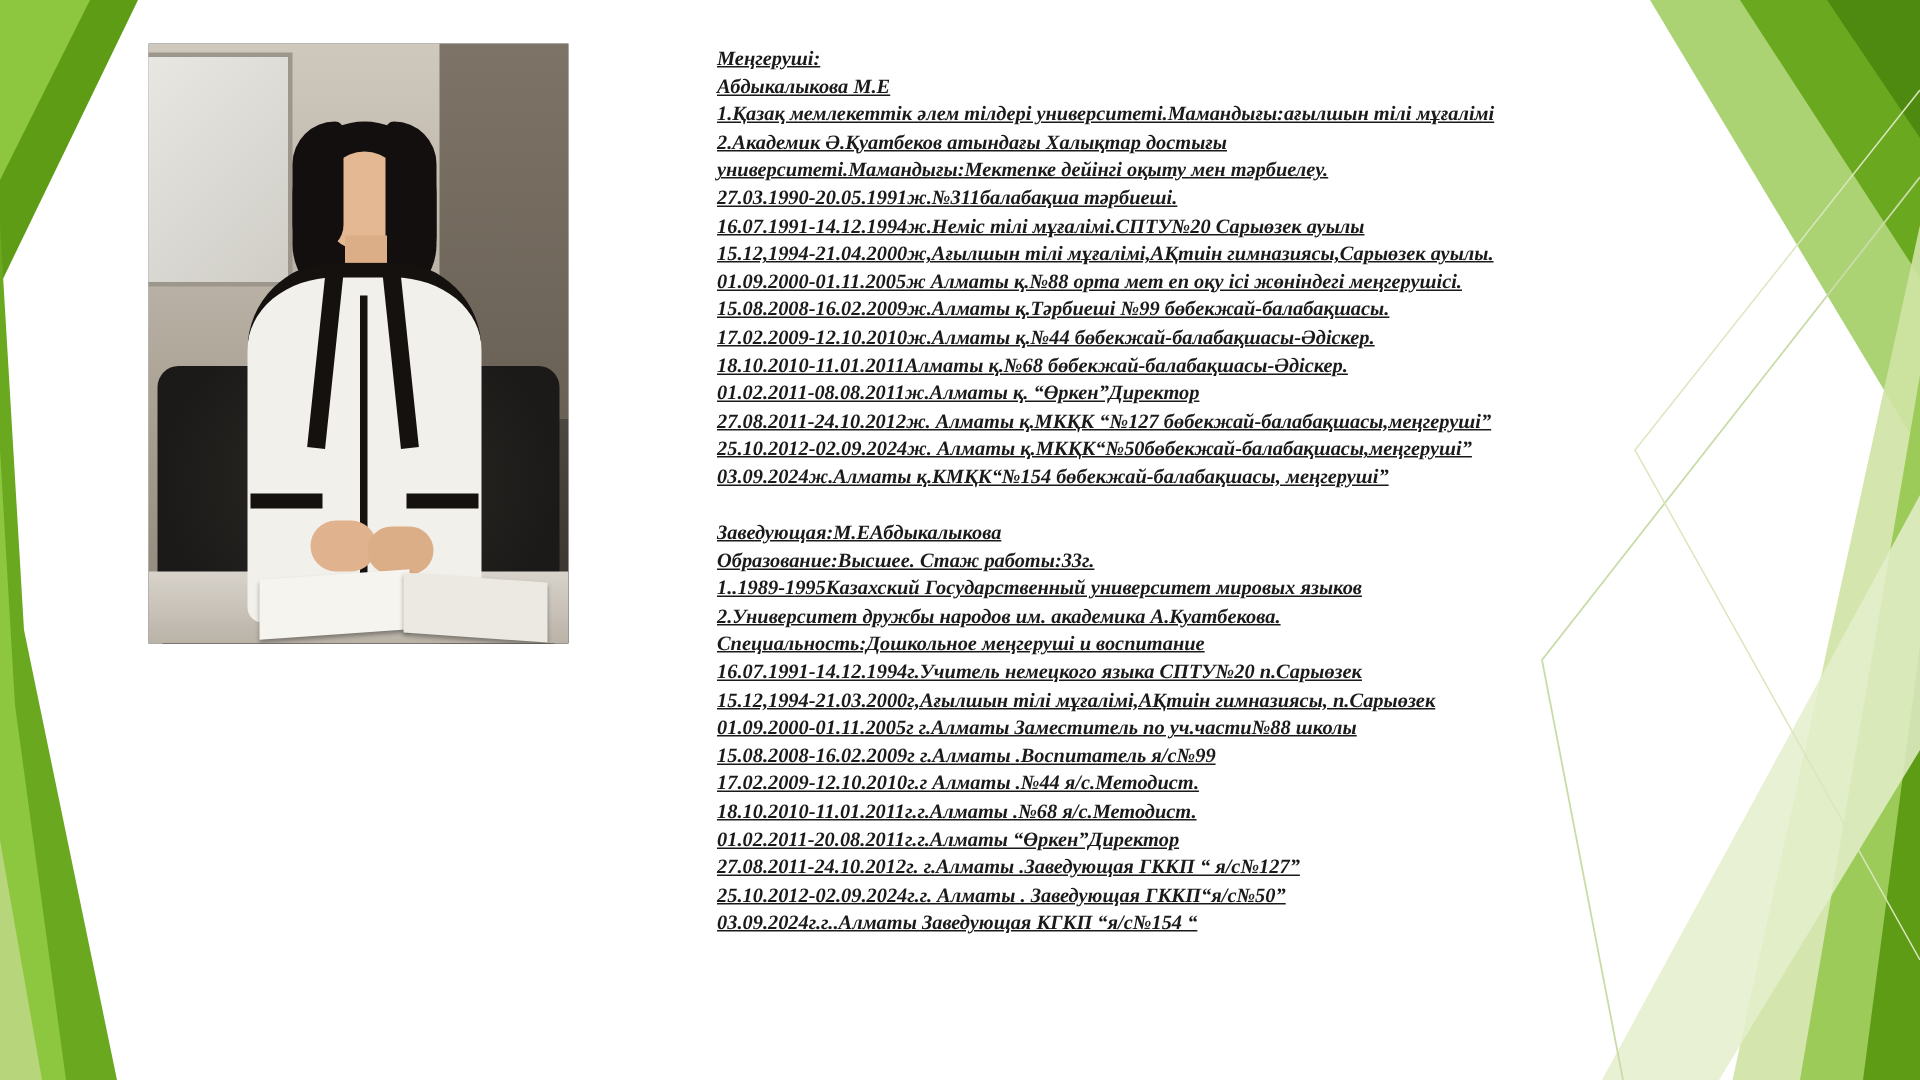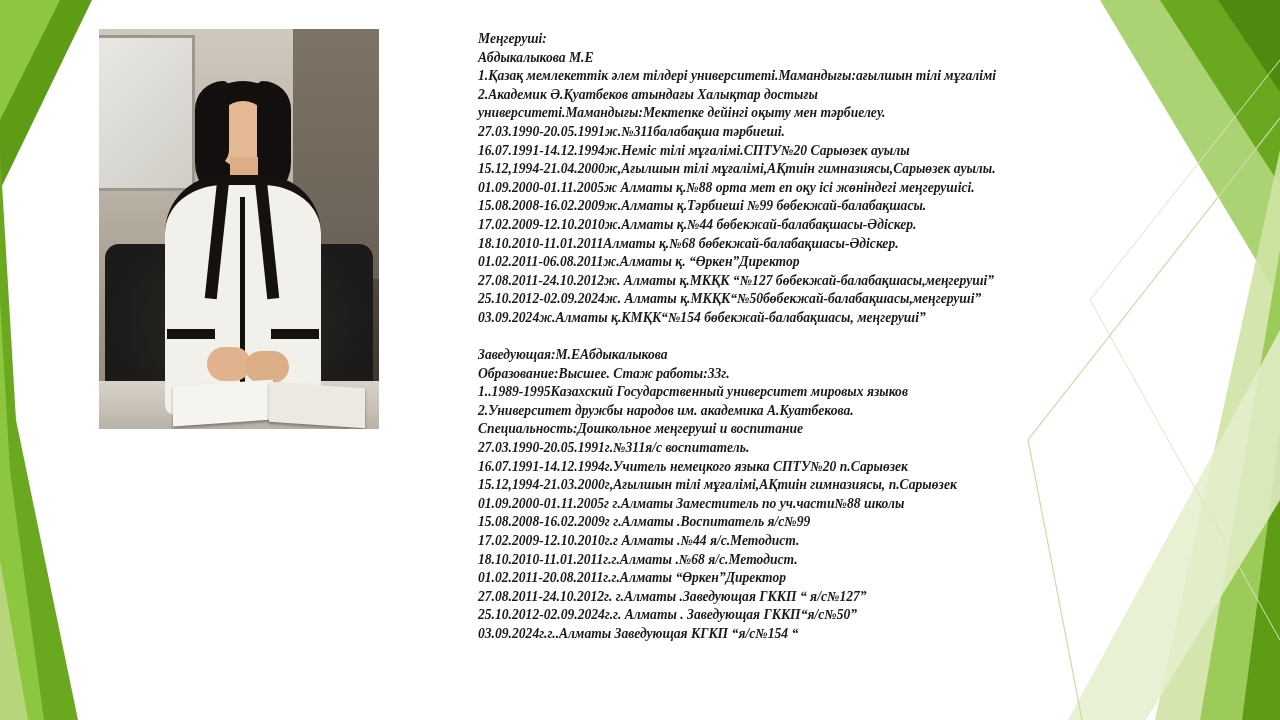--- a/index.html
+++ b/index.html
@@ -204,20 +204,21 @@
     width: 700px;
   }
   .text-line {
     font-family: "Liberation Serif", serif;
     font-style: italic;
     font-weight: bold;
     font-size: 13.6px;
     line-height: 18.6px;
     color: #1a1a1a;
     white-space: nowrap;
+    text-decoration: underline;
   }
   .text-line.spacer {
     height: 18.6px;
   }
 </style>
 </head>
 <body>
 
 <div class="slide">
 
@@ -279,33 +280,32 @@
     <div class="text-line">1.Қазақ мемлекеттік әлем тілдері университеті.Мамандығы:ағылшын тілі мұғалімі</div>
     <div class="text-line">2.Академик Ә.Қуатбеков атындағы Халықтар достығы</div>
     <div class="text-line">университеті.Мамандығы:Мектепке дейінгі оқыту мен тәрбиелеу.</div>
     <div class="text-line">27.03.1990-20.05.1991ж.№311балабақша тәрбиеші.</div>
     <div class="text-line">16.07.1991-14.12.1994ж.Неміс тілі мұғалімі.СПТУ№20 Сарыөзек ауылы</div>
     <div class="text-line">15.12,1994-21.04.2000ж,Ағылшын тілі мұғалімі,АҚтиін гимназиясы,Сарыөзек ауылы.</div>
     <div class="text-line">01.09.2000-01.11.2005ж Алматы қ.№88 орта мет еп оқу ісі жөніндегі меңгерушісі.</div>
     <div class="text-line">15.08.2008-16.02.2009ж.Алматы қ.Тәрбиеші №99 бөбекжай-балабақшасы.</div>
     <div class="text-line">17.02.2009-12.10.2010ж.Алматы қ.№44 бөбекжай-балабақшасы-Әдіскер.</div>
     <div class="text-line">18.10.2010-11.01.2011Алматы қ.№68 бөбекжай-балабақшасы-Әдіскер.</div>
-    <div class="text-line">01.02.2011-06.08.2011ж.Алматы қ. “Өркен”Директор</div>
+    <div class="text-line">01.02.2011-08.08.2011ж.Алматы қ. “Өркен”Директор</div>
     <div class="text-line">27.08.2011-24.10.2012ж. Алматы қ.МКҚК “№127 бөбекжай-балабақшасы,меңгеруші”</div>
     <div class="text-line">25.10.2012-02.09.2024ж. Алматы қ.МКҚК“№50бөбекжай-балабақшасы,меңгеруші”</div>
     <div class="text-line">03.09.2024ж.Алматы қ.КМҚК“№154 бөбекжай-балабақшасы, меңгеруші”</div>
 
     <div class="text-line spacer"></div>
 
     <div class="text-line">Заведующая:М.ЕАбдыкалыкова</div>
     <div class="text-line">Образование:Высшее. Стаж работы:33г.</div>
     <div class="text-line">1..1989-1995Казахский Государственный университет мировых языков</div>
     <div class="text-line">2.Университет дружбы народов им. академика А.Куатбекова.</div>
     <div class="text-line">Специальность:Дошкольное меңгеруші и воспитание</div>
-    <div class="text-line">27.03.1990-20.05.1991г.№311я/с воспитатель.</div>
     <div class="text-line">16.07.1991-14.12.1994г.Учитель немецкого языка СПТУ№20 п.Сарыөзек</div>
     <div class="text-line">15.12,1994-21.03.2000г,Ағылшын тілі мұғалімі,АҚтиін гимназиясы, п.Сарыөзек</div>
     <div class="text-line">01.09.2000-01.11.2005г г.Алматы Заместитель по уч.части№88 школы</div>
     <div class="text-line">15.08.2008-16.02.2009г г.Алматы .Воспитатель я/с№99</div>
     <div class="text-line">17.02.2009-12.10.2010г.г Алматы .№44 я/с.Методист.</div>
     <div class="text-line">18.10.2010-11.01.2011г.г.Алматы .№68 я/с.Методист.</div>
     <div class="text-line">01.02.2011-20.08.2011г.г.Алматы  “Өркен”Директор</div>
     <div class="text-line">27.08.2011-24.10.2012г. г.Алматы .Заведующая ГККП “ я/с№127”</div>
     <div class="text-line">25.10.2012-02.09.2024г.г. Алматы . Заведующая ГККП“я/с№50”</div>
     <div class="text-line">03.09.2024г.г..Алматы Заведующая КГКП “я/с№154 “</div>

